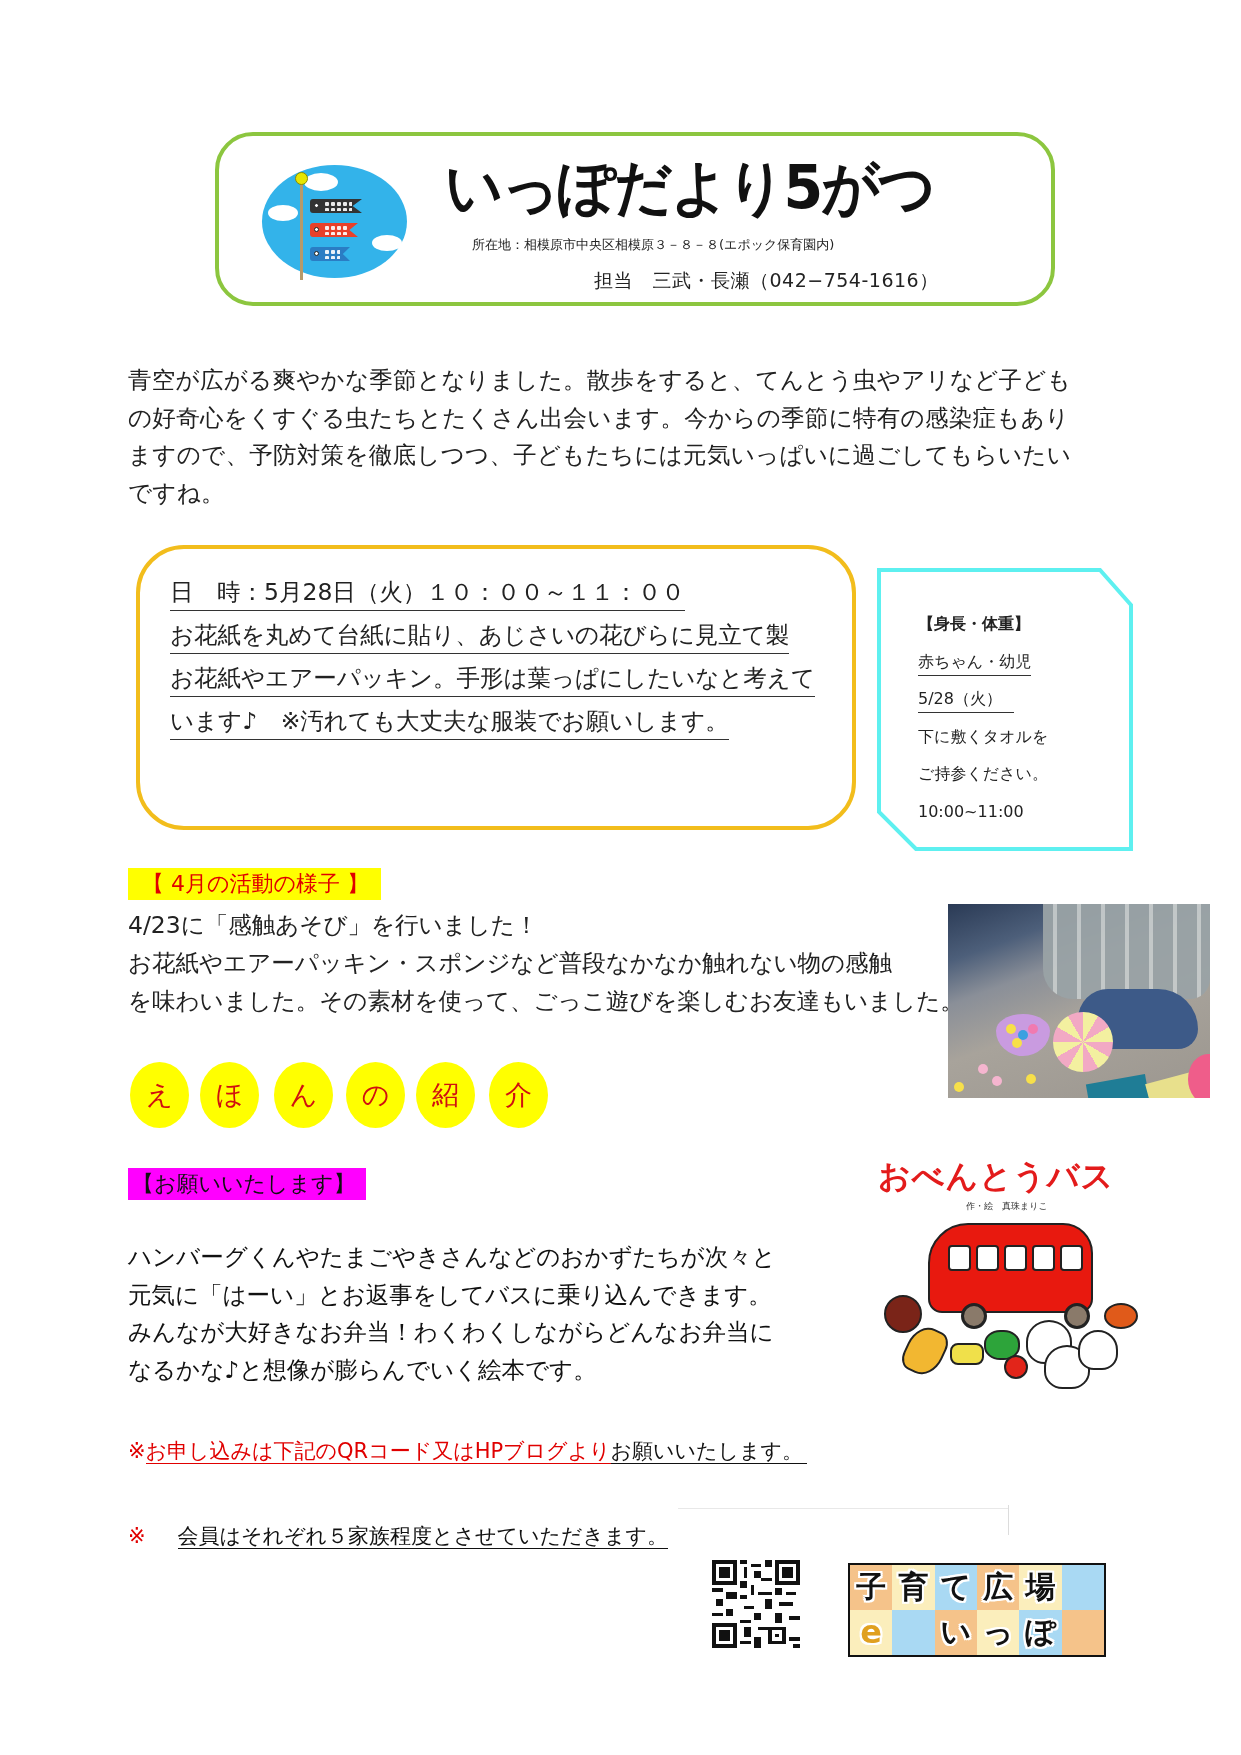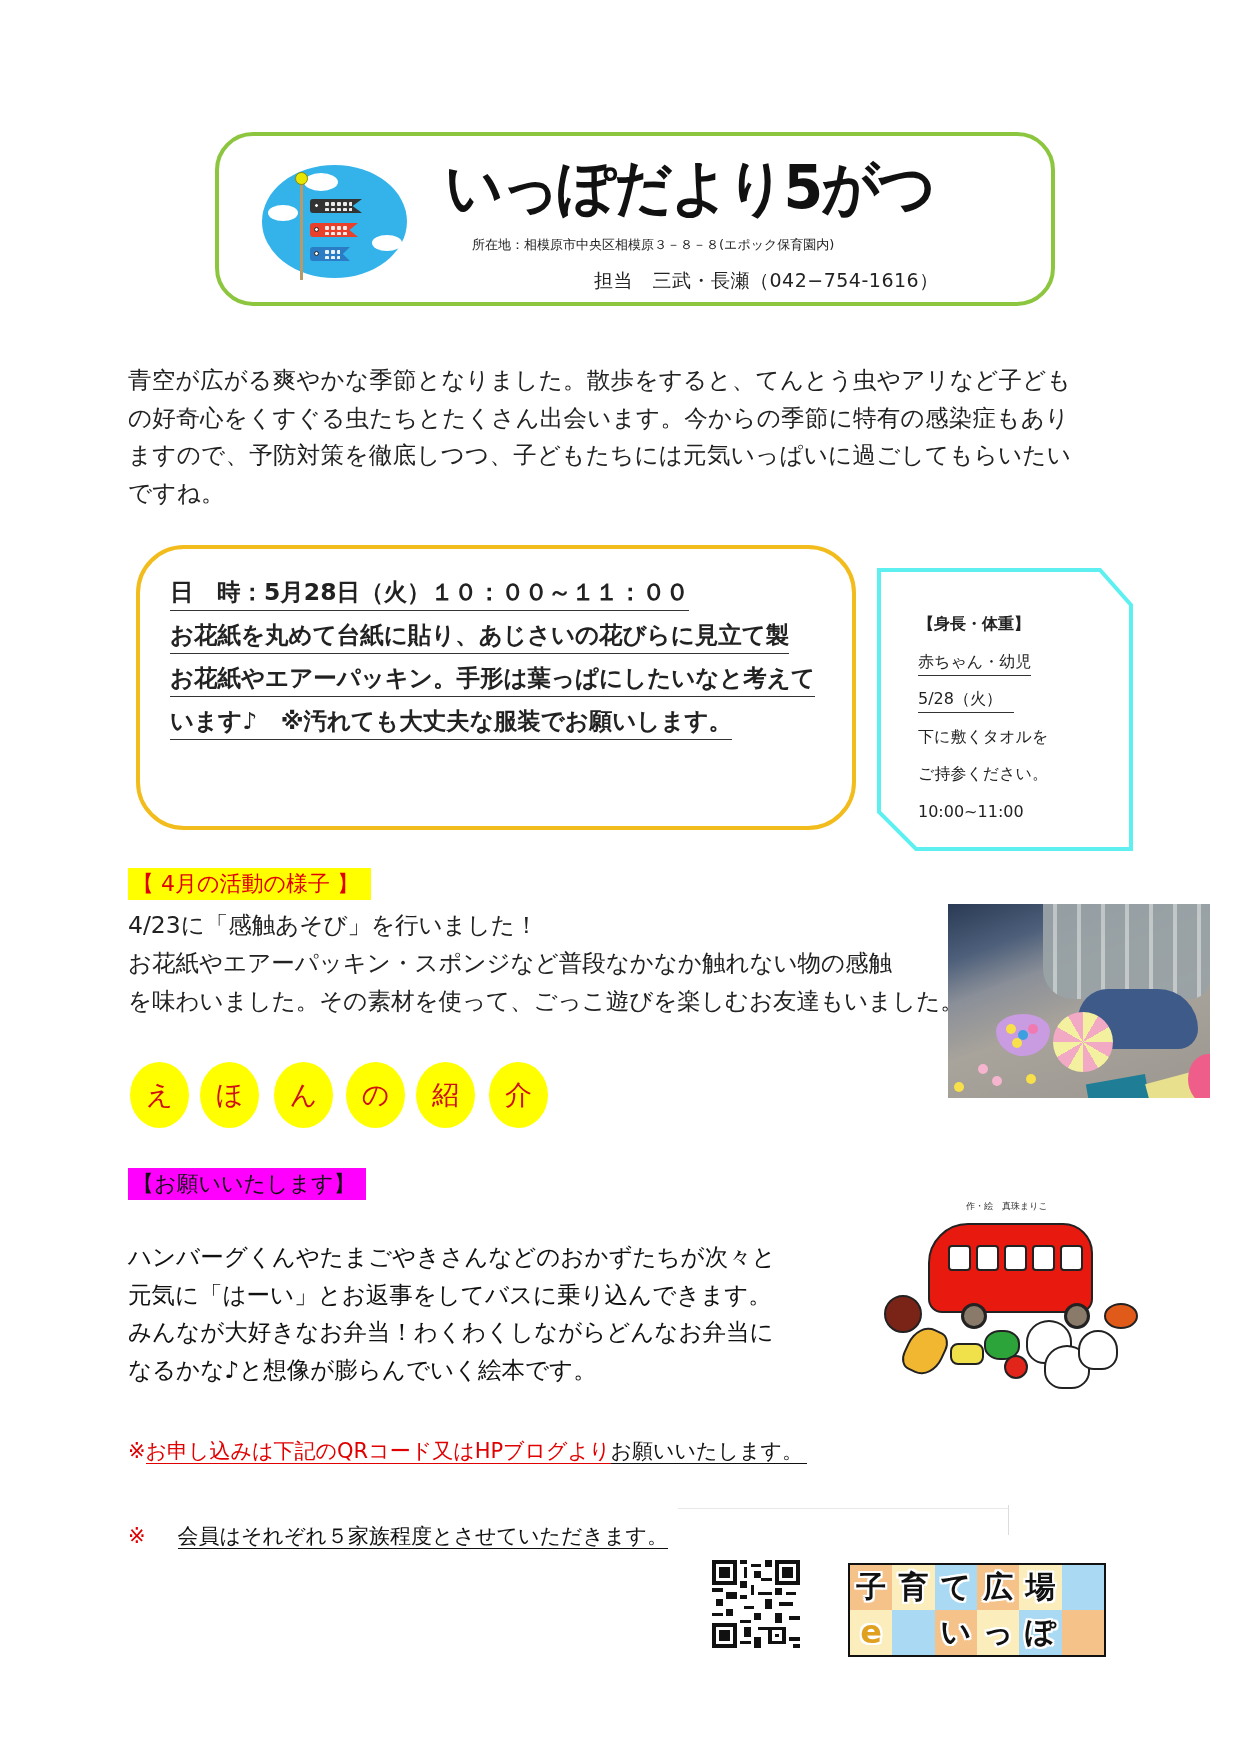--- a/index.html
+++ b/index.html
@@ -45,37 +45,37 @@
     letter-spacing: 0.3px;
   }
   .intro p { margin: 0; }
 
   
   .event-box {
     left: 136px; top: 545px; width: 720px; height: 285px;
     border: 4px solid #f2bd1c; border-radius: 48px; box-sizing: border-box;
   }
   .event-lines { left: 170px; top: 572px; width: 650px; font-size: 23.5px; color: #222; }
-  .event-lines .ln { height: 43px; line-height: 40px; white-space: nowrap; font-weight: bold; }
+  .event-lines .ln { height: 43px; line-height: 40px; white-space: nowrap; }
   .event-lines .u { border-bottom: 1.5px solid #333; padding-bottom: 1px; display: inline-block; line-height: 34px; }
 
   
   .measure-box {
     left: 876px; top: 567px; width: 258px; height: 285px;
   }
   .measure-box svg { position: absolute; left: 0; top: 0; }
   .measure-text { left: 918px; top: 605px; font-size: 16px; color: #222; }
   .measure-text .ln { height: 37.5px; line-height: 37.5px; white-space: nowrap; }
   .measure-text .u { border-bottom: 1.5px solid #333; line-height: 26px; display: inline-block; }
   .measure-text .bold { font-weight: bold; }
 
   
   .april-label {
     left: 128px; top: 868px; background: #ffff00; color: #e00000; font-size: 22px;
-    padding: 2px 12px 2px 4px; line-height: 28px;
+    padding: 2px 12px 2px 14px; line-height: 28px;
   }
   .april-text { left: 128px; top: 906px; width: 840px; font-size: 23.5px; line-height: 38px; color: #222; }
   .april-text p { margin: 0; white-space: nowrap; }
   .april-photo {
     left: 948px; top: 904px; width: 262px; height: 194px; overflow: hidden;
     background: linear-gradient(160deg, #2a3a55 0%, #4d5f7a 20%, #8a8f98 35%, #a8a39b 55%, #9b968f 100%);
   }
   .april-photo .sweater { position:absolute; left:95px; top:0; width:167px; height:95px;
     background: repeating-linear-gradient(90deg, #9aa3a6 0 10px, #c6cbcb 10px 14px, #9aa3a6 14px 24px),
                 #9aa3a6; opacity: 0.95; border-radius: 0 0 20px 30px; }
@@ -225,20 +225,21 @@
 
 <div class="abs book-label">【お願いいたします】</div>
 <div class="abs book-text">
   <p>ハンバーグくんやたまごやきさんなどのおかずたちが次々と</p>
   <p>元気に「はーい」とお返事をしてバスに乗り込んできます。</p>
   <p>みんなが大好きなお弁当！わくわくしながらどんなお弁当に</p>
   <p>なるかな♪と想像が膨らんでいく絵本です。</p>
 </div>
 
 <div class="abs book-cover">
+  <div class="btitle">おべんとうバス</div>
   <div class="bauthor">作・絵　真珠まりこ</div>
   <div class="bus">
     <div class="win" style="left:18px;"></div>
     <div class="win" style="left:46px;"></div>
     <div class="win" style="left:74px;"></div>
     <div class="win" style="left:102px;"></div>
     <div class="win" style="left:130px;"></div>
   </div>
   <div class="wheel" style="left:95px;top:158px;"></div>
   <div class="wheel" style="left:198px;top:158px;"></div>

